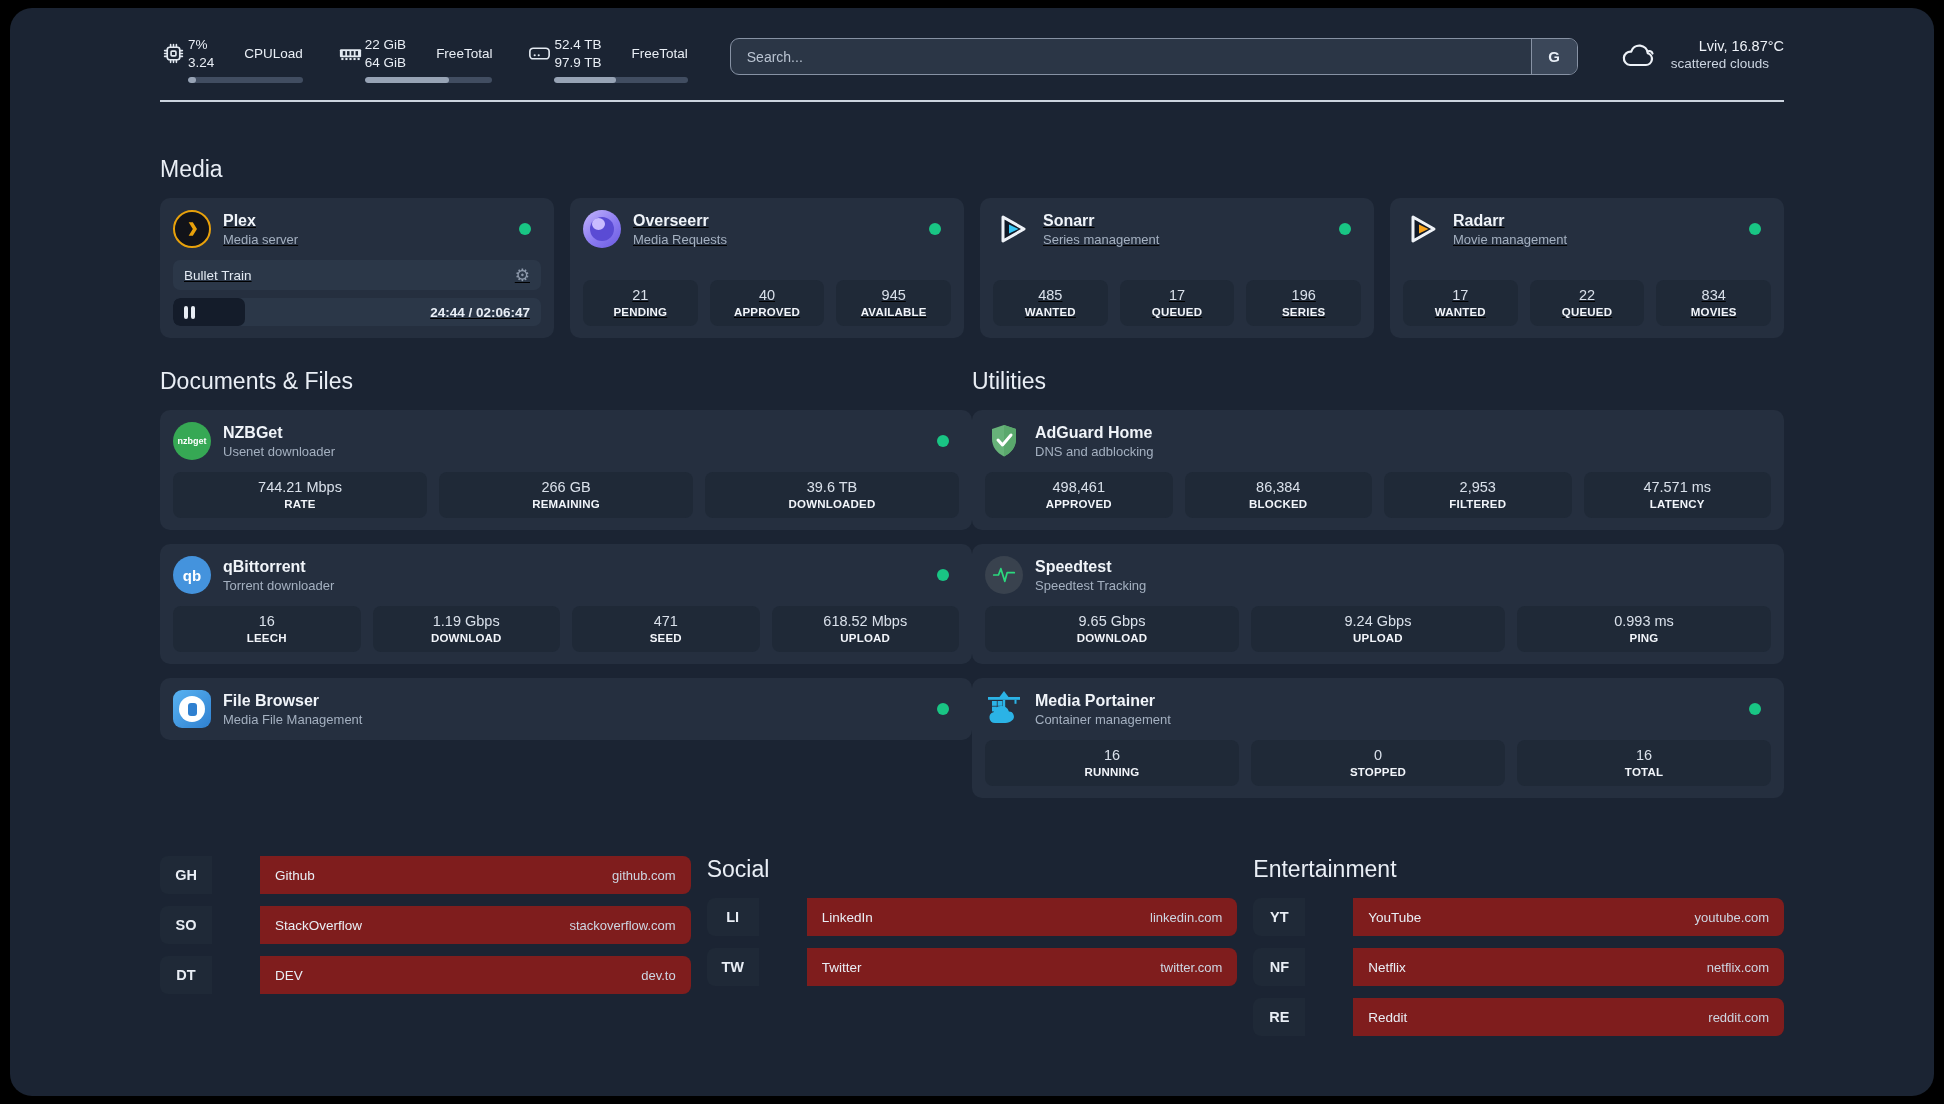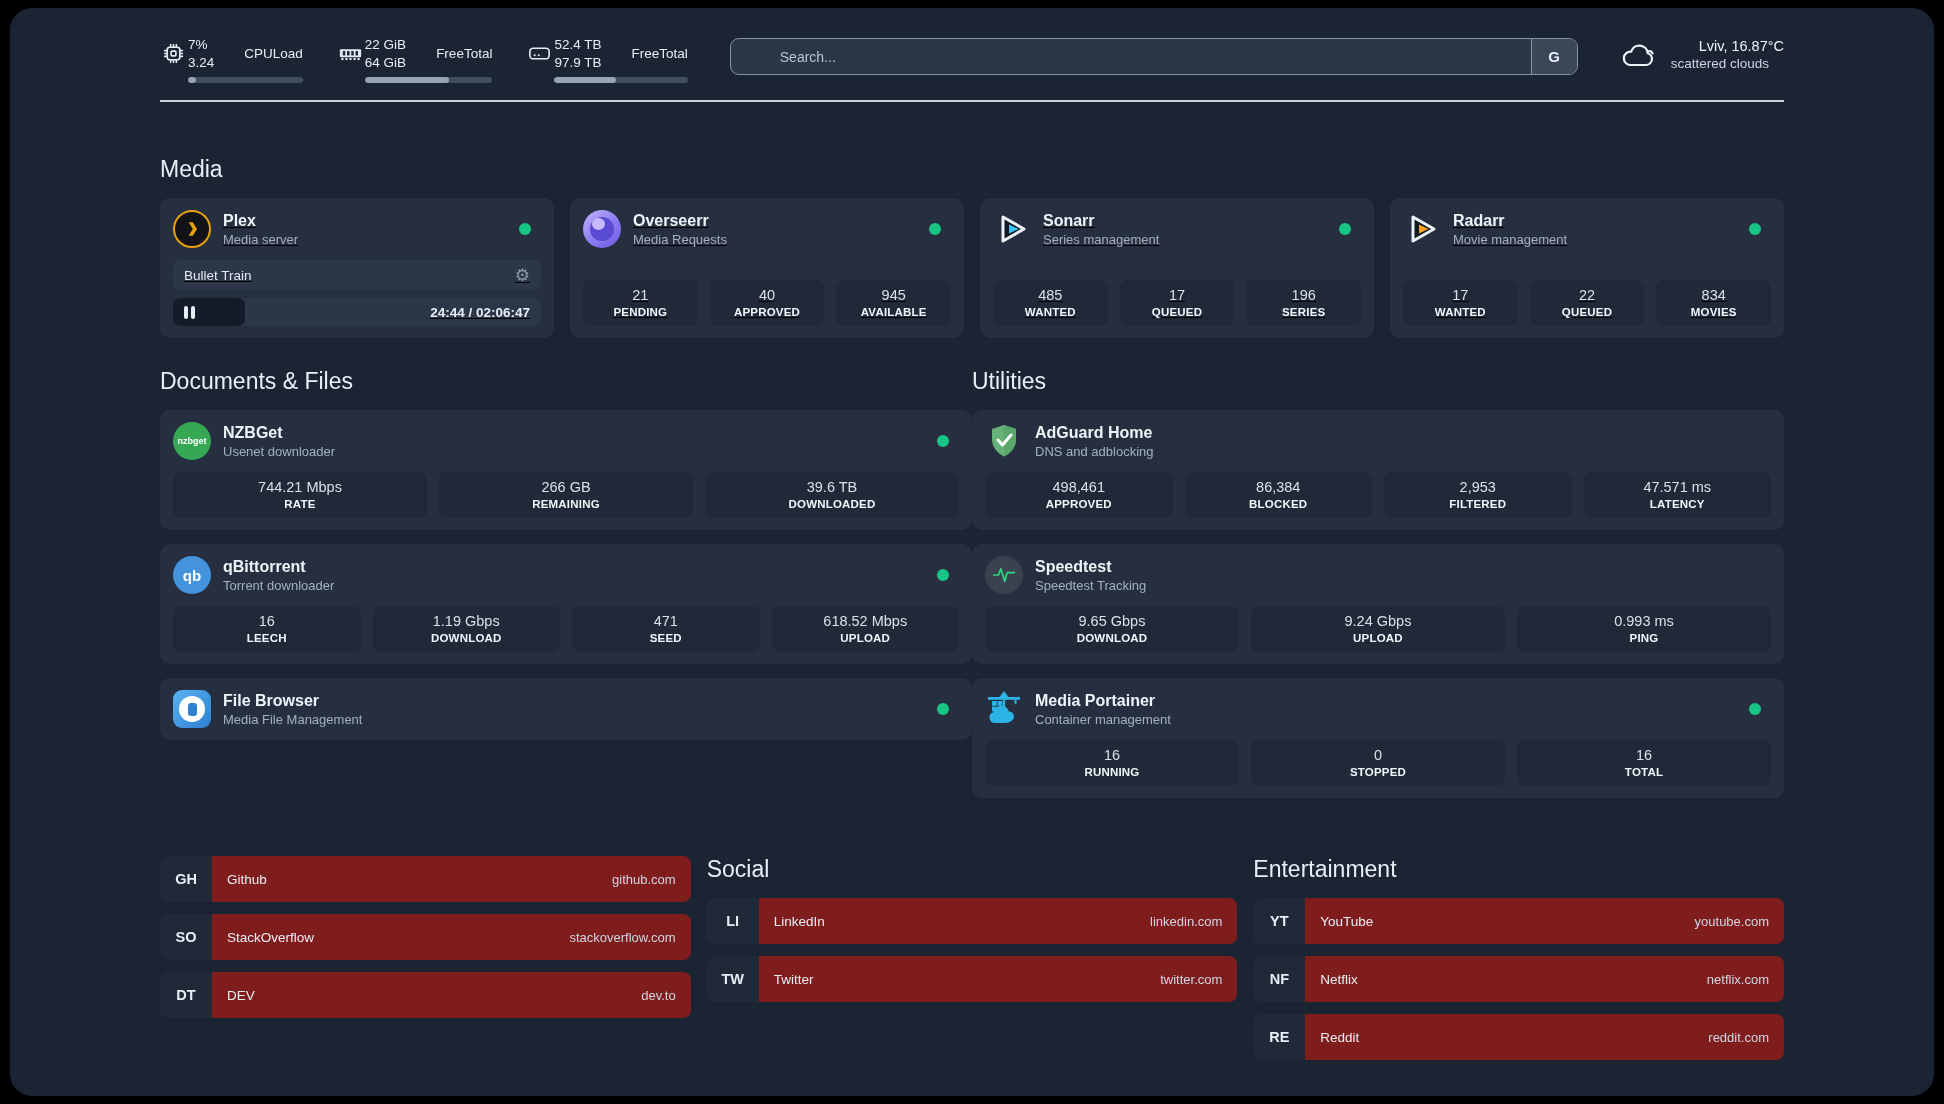--- a/index.html
+++ b/index.html
@@ -9,21 +9,21 @@
   
   .header { display:flex; align-items:flex-start; padding:28px 150px 0 150px; }
   .metrics { display:flex; gap:34px; }
   .metric { display:grid; grid-template-columns:28px max-content max-content; align-items:center; }
   .m-icon { grid-column:1; grid-row:1; width:27px; height:27px; margin-right:11px; }
   .m-vals { grid-column:2; display:flex; flex-direction:column; font-size:13.5px; line-height:1.3; color:#e9eef5; margin-right:30px; }
   .m-labs { grid-column:3; display:flex; font-size:13.5px; line-height:1.3; color:#e9eef5; text-align:right; }
   .m-bar { grid-column:2 / 4; grid-row:2; margin-top:6px; height:6px; background:#414d61; border-radius:4px; position:relative; overflow:hidden; }
   .m-fill { position:absolute; left:0; top:0; bottom:0; background:#97a3b5; border-radius:4px; }
 
-  .search { flex:1; margin:2px 42px 0 42px; height:37px; border:1px solid #8792a4; border-radius:9px; background:#2b3646; display:flex; overflow:hidden;padding-left:33px; }
+  .search { flex:1; margin:2px 42px 0 42px; height:37px; border:1px solid #8792a4; border-radius:9px; background:#2b3646; display:flex; overflow:hidden; }
   .search input { flex:1; background:transparent; border:none; outline:none; color:#dfe6ef; font-size:14px; padding:0 16px; font-family:inherit; }
   .search input::placeholder { color:#bac4d2; }
   .g-btn { width:46px; background:#3b4759; border-left:1px solid #8792a4; color:#e9eff7; font-size:15px; font-weight:bold; display:flex; align-items:center; justify-content:center; cursor:pointer; }
 
   .weather { display:flex; align-items:center; gap:13px; margin-top:2px; }
   .w-icon { width:38px; height:32px; }
   .w-loc { font-size:14.5px; color:#eef2f8;padding-left:28px; }
   .w-cond { font-size:13.5px; color:#ccd5e1; margin-top:2px; }
 
   .divider { margin:17px 150px 0 150px; border-bottom:2px solid #ccd4df; }
@@ -66,21 +66,21 @@
   .overseerr-icon::after { content:''; position:absolute; left:9px; top:8px; width:13px; height:12px; border-radius:50%; background:#c9bbff; }
   .nzbget-icon { background:#36a854; color:#fff; font-size:9px; font-weight:700; }
   .qb-icon { background:#4493dd; color:#fff; font-size:15px; font-weight:700; }
   .fb-icon { border-radius:9px; background:linear-gradient(135deg,#59b3f2,#2f80d0); }
   .fb-icon::before { content:''; position:absolute; width:26px; height:26px; border-radius:50%; background:#fff; }
   .fb-icon::after { content:''; position:absolute; width:9px; height:13px; border-radius:3px; background:#2f80d0; }
   .speedtest-icon { background:#39424e; }
 
   
   .bookmarks { display:grid; grid-template-columns:repeat(3,1fr); gap:16px; margin-top:58px; padding-bottom:42px; align-items:start; }
-  .bm-row { display:flex; height:46px; margin-bottom:12px; cursor:pointer; }
+  .bm-row { display:flex; height:38px; margin-bottom:12px; cursor:pointer;gap:48px; }
   .bm-abbr { width:52px; background:#1f2937; border-radius:8px 0 0 8px; display:flex; align-items:center; justify-content:center; font-weight:700; font-size:14.5px; color:#e9eef5; flex:none; }
   .bm-pill { flex:1; background:#7f1d1d; border-radius:0 8px 8px 0; display:flex; align-items:center; padding:0 15px; }
   .bm-name { font-size:13.5px; color:#e9eef5; }
   .bm-url { margin-left:auto; font-size:13px; color:#cdd6e2; }
 
   svg { display:block; }
 </style>
 </head>
 <body>
 

